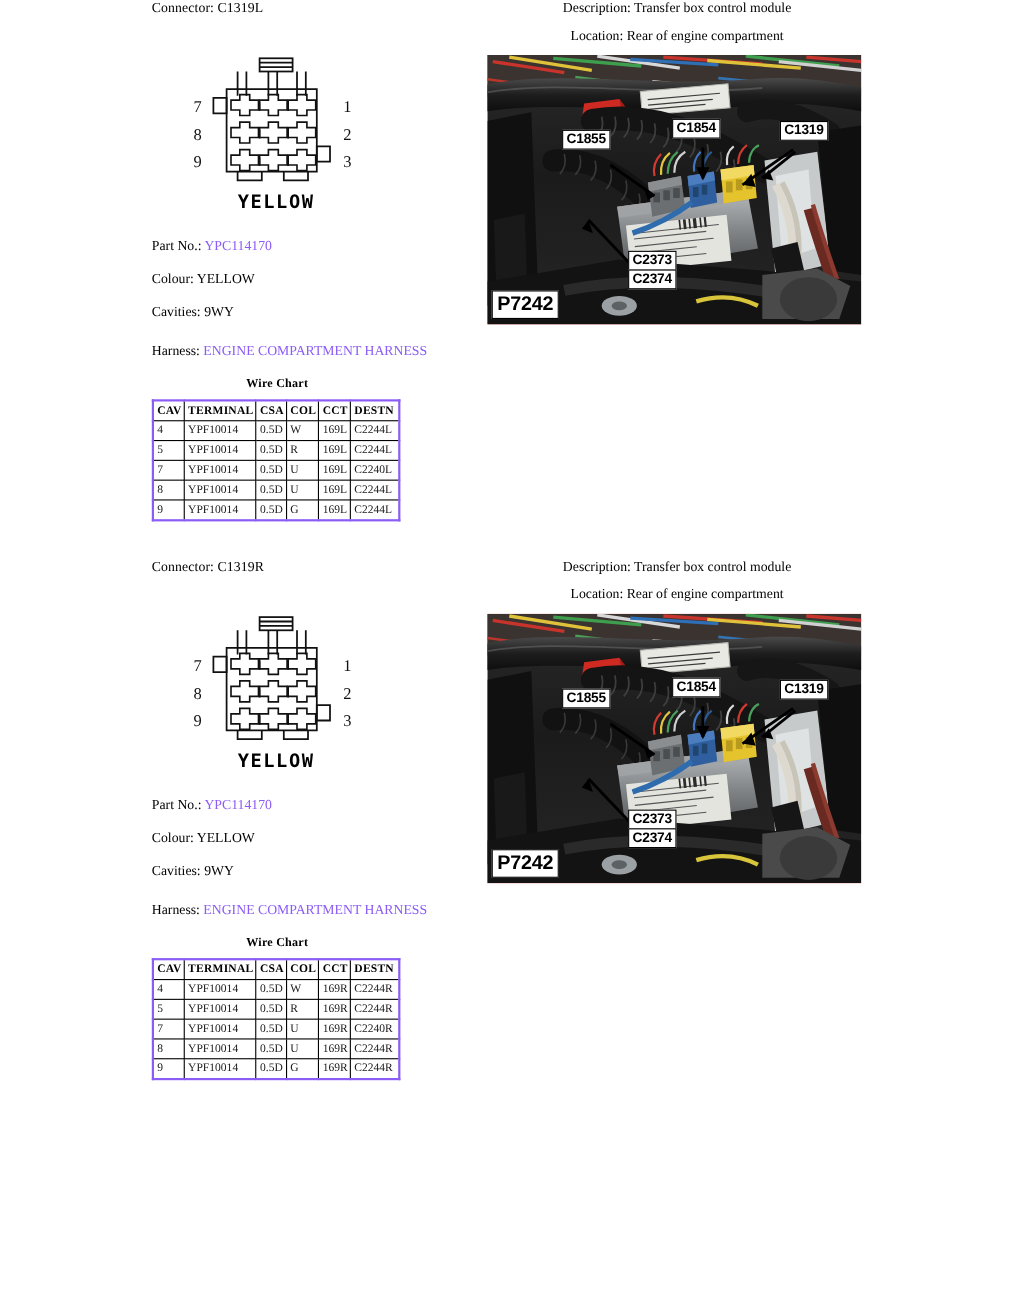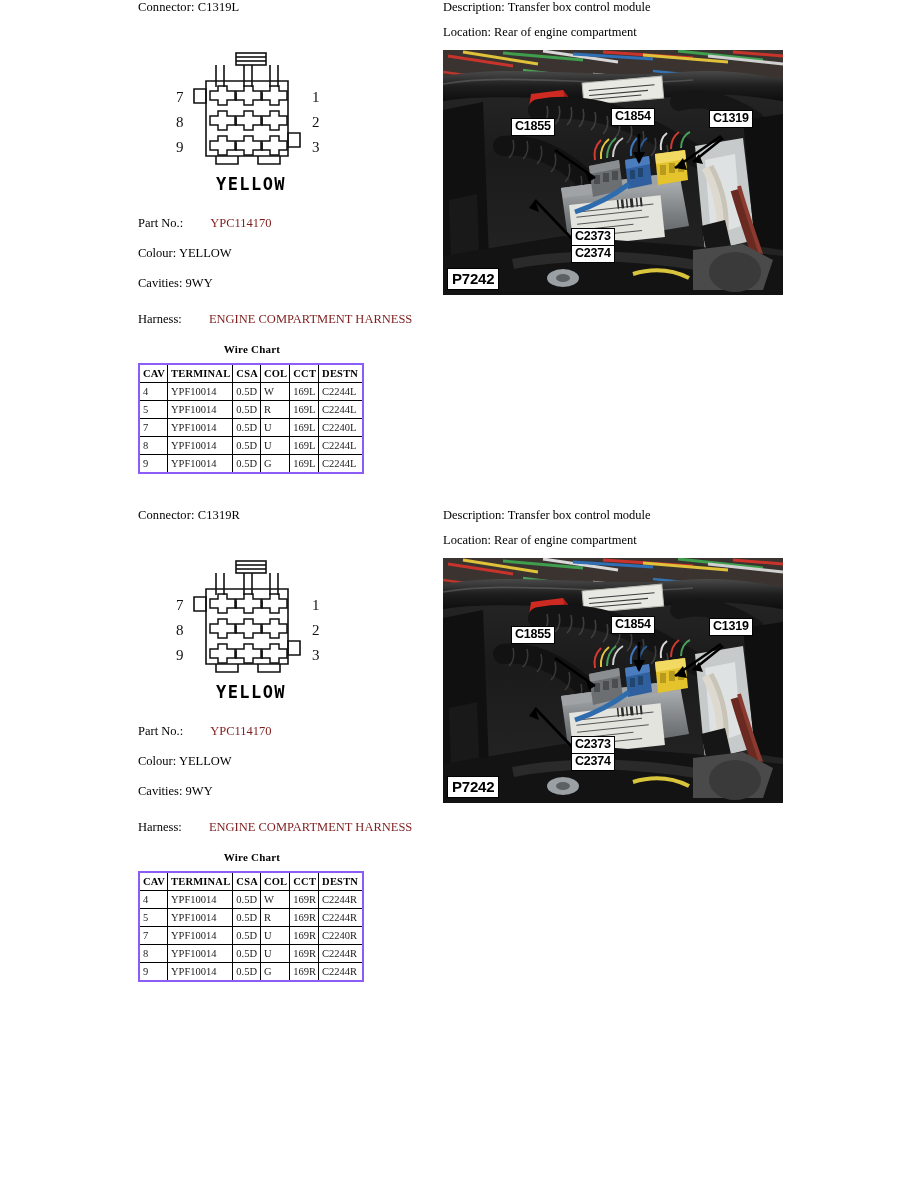--- a/index.html
+++ b/index.html
@@ -15,21 +15,21 @@
     overflow: hidden;
   }
   .page { position: relative; width: 918px; height: 896px; }
 
   
   .section { position: absolute; left: 0; width: 918px; }
   #section-0 { top: 0px; }
   #section-1 { top: 508px; }
 
   .left-col  { position: absolute; left: 138px; top: 0; width: 290px; }
-  .right-col { position: absolute; left: 443px; top: 0; width: 345px; }
+  .right-col { position: absolute; left: 443px; top: 0; width: 345px; text-align: center; }
 
   .connector-title {
     font-size: 12.5px;
     letter-spacing: .1px;
     white-space: nowrap;
   }
 
   
   .pinout-wrap {
     position: relative;
@@ -50,21 +50,21 @@
   }
 
   
   .specs { margin-top: 22px; }
   .spec-line {
     font-size: 12.5px;
     margin-bottom: 15px;
     white-space: nowrap;
   }
   .spec-line.gap { margin-top: 21px; }
-  .spec-val-green { color: #7f1d1d; margin-left: 24px; }
+  .spec-val-green { color: #8b5cf6; }
   .spec-val-plain { color: #000; }
 
   
   .wire-chart-title {
     font-size: 11px;
     font-weight: 700;
     text-align: center;
     width: 228px;
     margin-left: 0px;
     margin-top: 16px;
@@ -130,21 +130,21 @@
     letter-spacing: -.2px;
     white-space: nowrap;
   }
   .photo-id {
     position: absolute;
     left: 4px; bottom: 5px;
     background: #fff;
     border: 1.5px solid #000;
     font-family: "Liberation Sans", sans-serif;
     font-weight: 700;
-    font-size: 15px;
+    font-size: 18px;
     padding: 1px 4px 2px 4px;
     letter-spacing: -.2px;
     margin-top: 31px;
   }
 </style>
 </head>
 <body>
 
 <div class="page">
 

